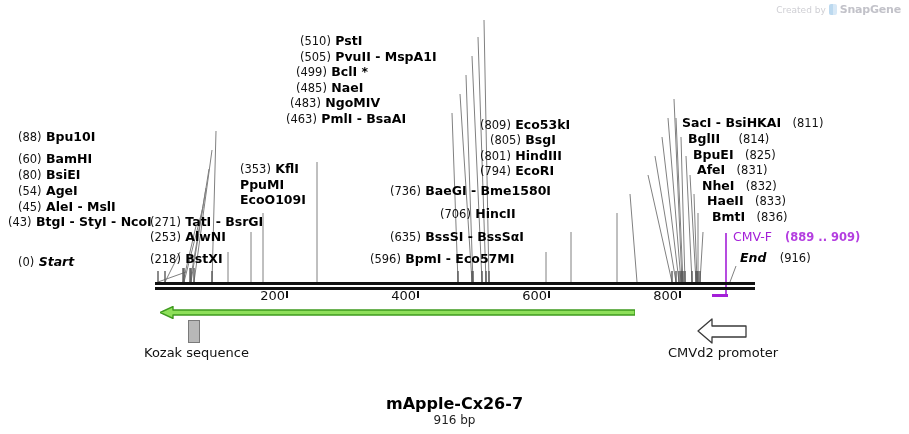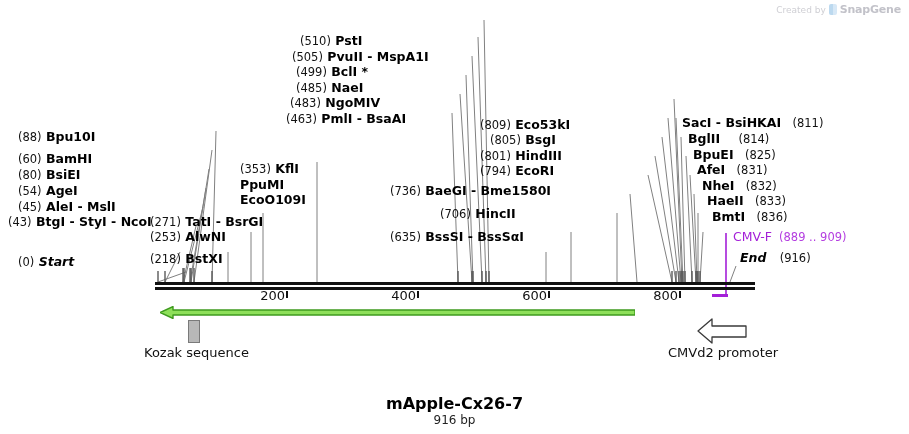--- a/index.html
+++ b/index.html
@@ -224,21 +224,21 @@
     <span>PpuMI</span>
   </div>
   <div class="lbl r" style="left:240px;top:194px;width:140px;">
     <span>EcoO109I</span>
   </div>
 
   <div class="lbl r" style="left:300px;top:35px;width:185px;">
     <span class="pos">(510)</span>
     <span>PstI</span>
   </div>
-  <div class="lbl r" style="left:292px;top:51px;width:184px;">
+  <div class="lbl r" style="left:300px;top:51px;width:184px;">
     <span class="pos">(505)</span>
     <span>PvuII  -  MspA1I</span>
   </div>
   <div class="lbl r" style="left:296px;top:66px;width:180px;">
     <span class="pos">(499)</span>
     <span>BclI *</span>
   </div>
   <div class="lbl r" style="left:296px;top:82px;width:175px;">
     <span class="pos">(485)</span>
     <span>NaeI</span>
@@ -257,20 +257,24 @@
     <span>BaeGI  -  Bme1580I</span>
   </div>
   <div class="lbl r" style="left:440px;top:208px;width:170px;">
     <span class="pos">(706)</span>
     <span>HincII</span>
   </div>
   <div class="lbl r" style="left:390px;top:231px;width:173px;">
     <span class="pos">(635)</span>
     <span>BssSI  -  BssSαI</span>
   </div>
+  <div class="lbl r" style="left:370px;top:253px;width:176px;">
+    <span class="pos">(596)</span>
+    <span>BpmI  -  Eco57MI</span>
+  </div>
 
   <div class="lbl r" style="left:480px;top:119px;width:167px;">
     <span class="pos">(809)</span>
     <span>Eco53kI</span>
   </div>
   <div class="lbl r" style="left:490px;top:134px;width:163px;">
     <span class="pos">(805)</span>
     <span>BsgI</span>
   </div>
   <div class="lbl r" style="left:480px;top:150px;width:170px;">
@@ -306,21 +310,21 @@
     <span>HaeII</span>
     <span class="pos" style="margin-left:7px;">(833)</span>
   </div>
   <div class="lbl" style="left:712px;top:211px;">
     <span>BmtI</span>
     <span class="pos" style="margin-left:7px;">(836)</span>
   </div>
 
   <div class="lbl primer" style="left:733px;top:231px;">
     <span>CMV-F</span>
-    <span class="pos" style="margin-left:3px;">(889 .. 909)</span>
+    <span class="pos" style="margin-left:9px;font-weight:bold;">(889 .. 909)</span>
   </div>
   <div class="lbl" style="left:740px;top:252px;">
     <span style="font-style:italic;">End</span>
     <span class="pos" style="margin-left:9px;">(916)</span>
   </div>
 
   <div id="ruler">
     <div class="ruler-bar-top"></div>
     <div class="ruler-bar-bot"></div>
     <div class="ruler-tick" style="left:131px;"></div>

